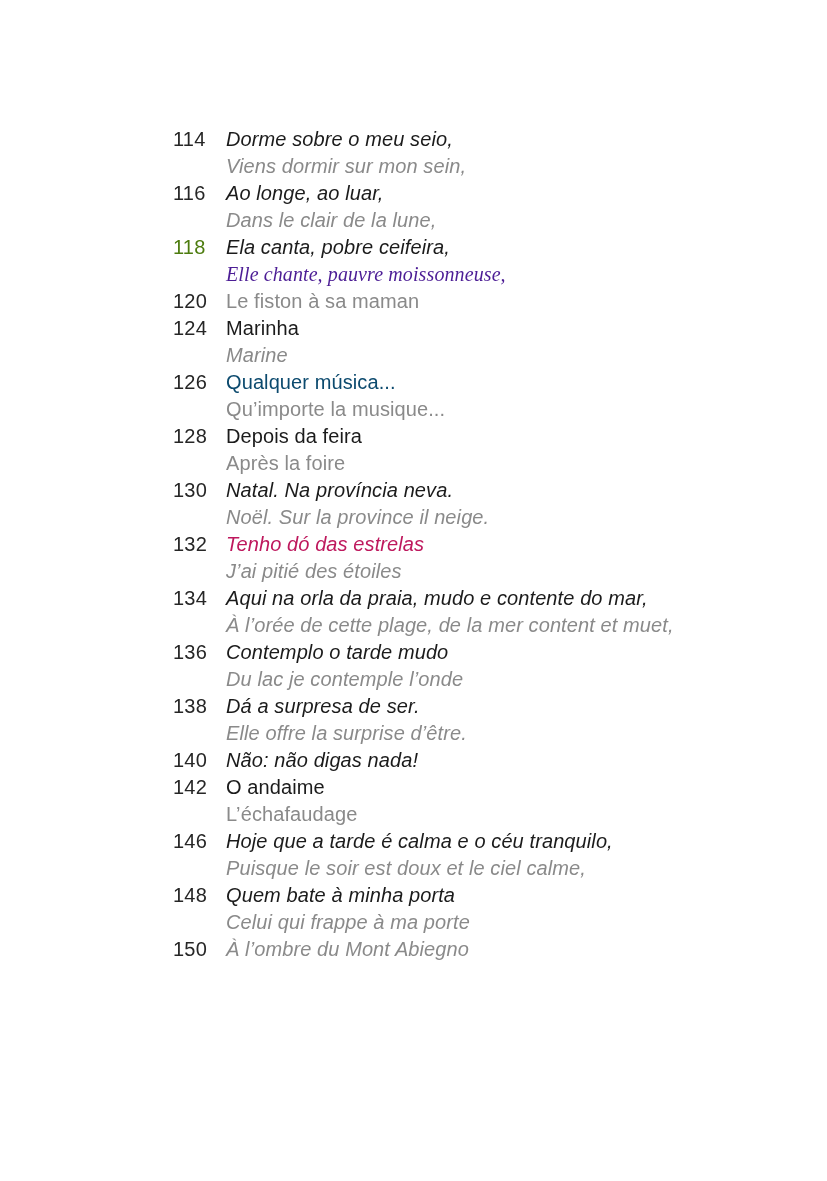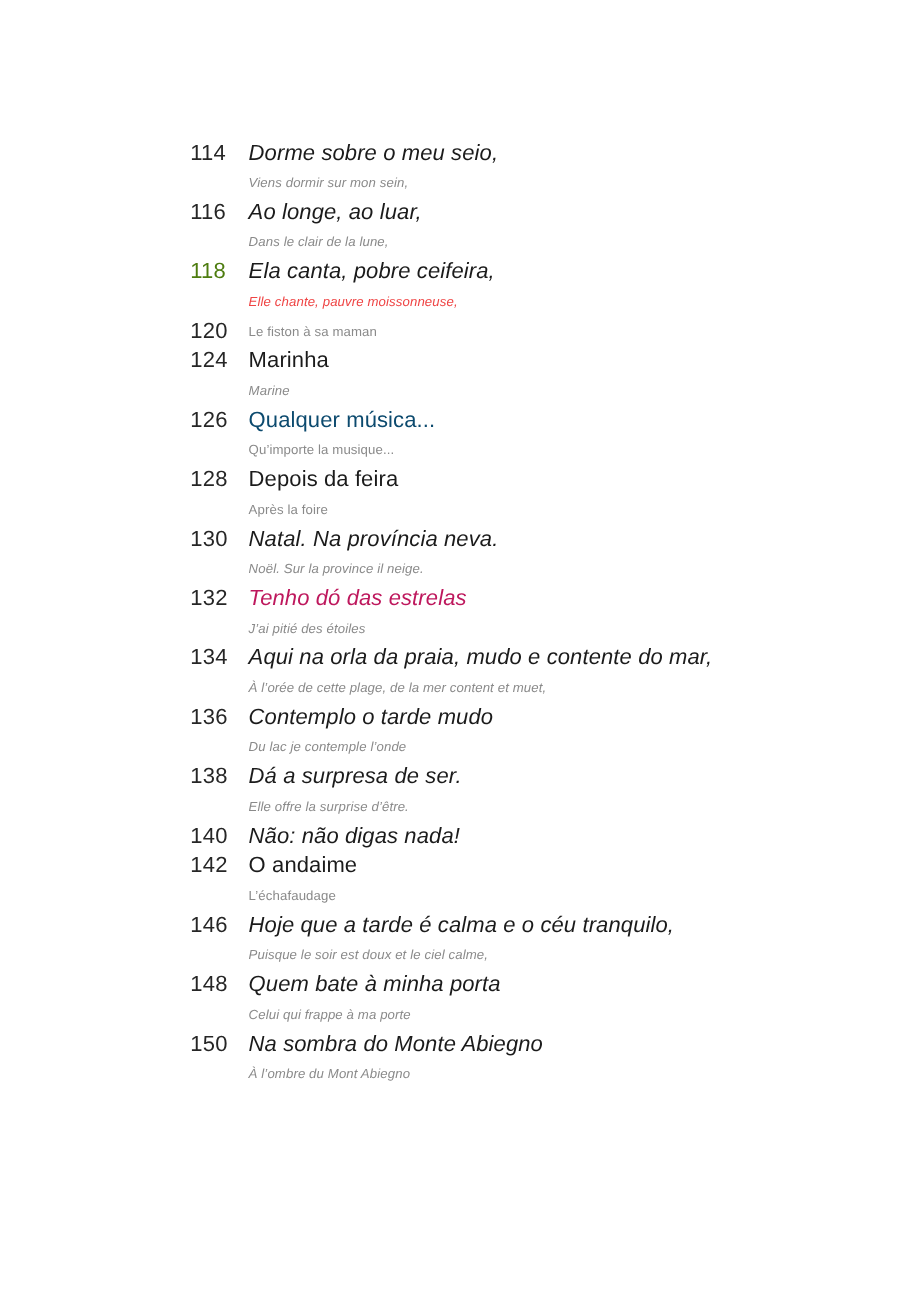--- a/index.html
+++ b/index.html
@@ -42,21 +42,21 @@
   .title-pt {
     display: block;
     font-size: 20px;
     line-height: 27px;
     color: #1b1b1b;
     letter-spacing: 0.1px;
     white-space: nowrap;
   }
   .title-fr {
     display: block;
-    font-size: 12px;
+    font-size: 20px;
     line-height: 27px;
     color: #8a8a8a;
     letter-spacing: 0.1px;
     white-space: nowrap;
   }
   .entry.style-italic .title-pt,
   .entry.style-italic .title-fr {
     font-style: italic;
   }
   .entry.style-roman .title-pt,
@@ -82,21 +82,21 @@
     <span class="titles">
       <span class="title-pt" style="color: rgb(27, 27, 27);">Ao longe, ao luar,</span>
       <span class="title-fr" style="color: rgb(138, 138, 138);">Dans le clair de la lune,</span>
     </span>
   </div>
 
   <div class="entry style-italic">
     <span class="num" style="color: #4d7c0f;">118</span>
     <span class="titles">
       <span class="title-pt" style="color: rgb(27, 27, 27);">Ela canta, pobre ceifeira,</span>
-      <span class="title-fr" style="color: #ef4444;">Elle chante, pauvre moissonneuse,</span>
+      <span class="title-fr" style="color: #4c1d95; font-family: Liberation Serif, serif;">Elle chante, pauvre moissonneuse,</span>
     </span>
   </div>
 
   <div class="entry style-roman">
     <span class="num" style="color: rgb(38, 38, 38);">120</span>
     <span class="titles">
       <span class="title-fr" style="color: rgb(138, 138, 138);">Le fiston à sa maman</span>
     </span>
   </div>
 
@@ -191,18 +191,17 @@
     <span class="num" style="color: rgb(38, 38, 38);">148</span>
     <span class="titles">
       <span class="title-pt" style="color: rgb(27, 27, 27);">Quem bate à minha porta</span>
       <span class="title-fr" style="color: rgb(138, 138, 138);">Celui qui frappe à ma porte</span>
     </span>
   </div>
 
   <div class="entry style-italic">
     <span class="num" style="color: rgb(38, 38, 38);">150</span>
     <span class="titles">
-      <span class="title-pt" style="color: rgb(27, 27, 27);">Na sombra do Monte Abiegno</span>
       <span class="title-fr" style="color: rgb(138, 138, 138);">À l’ombre du Mont Abiegno</span>
     </span>
   </div>
 </div>
 </div>
 
 </body></html>

